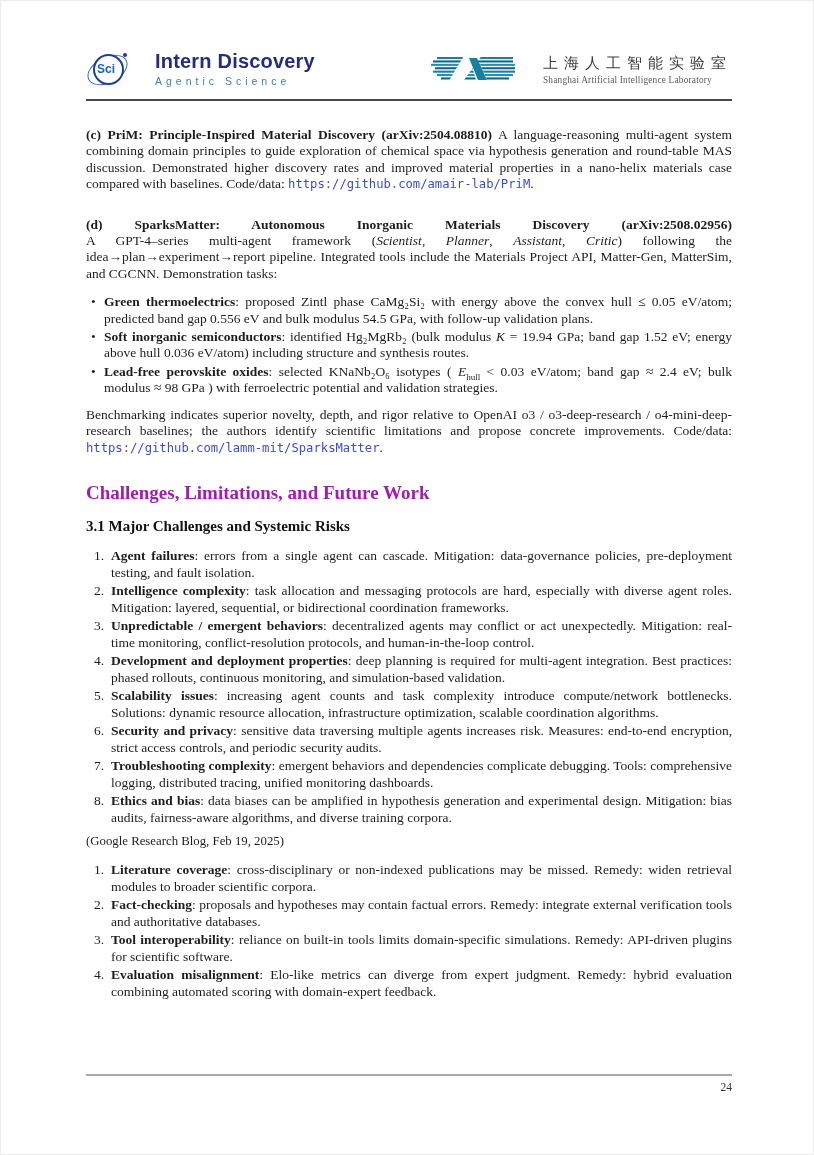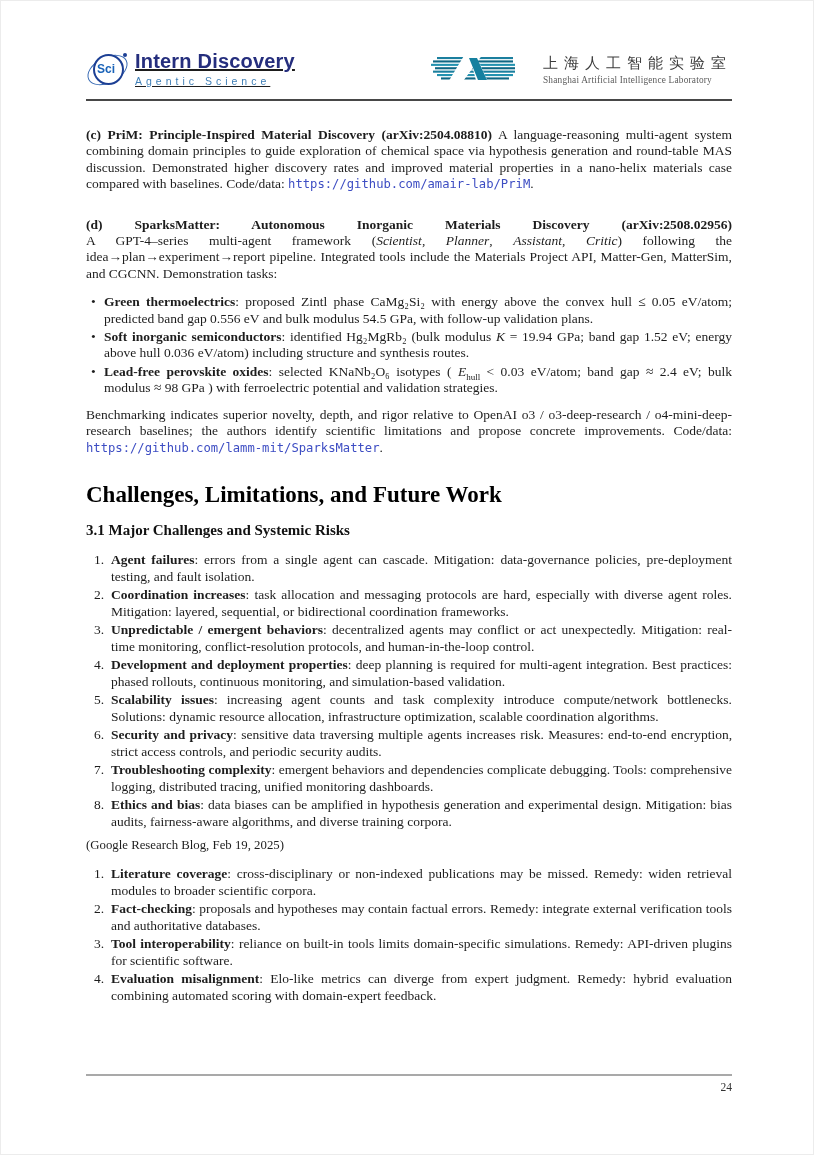--- a/index.html
+++ b/index.html
@@ -6,21 +6,21 @@
   .page {
     position:relative; width:814px; height:1155px; margin:0 auto;
     background:#ffffff; box-sizing:border-box;
     padding:46px 81px 0 85px;
     font-family:"Liberation Serif", serif;
     color:#1d1d1d;
     border:1px solid #ececec;
   }
   
   .header { display:flex; justify-content:space-between; align-items:center; height:44px; }
-  .brand { display:flex; align-items:center; gap:5px;text-decoration:underline; }
+  .brand { display:flex; align-items:center; gap:25px; }
   .sci-badge { position:relative; width:44px; height:42px; }
   .sci-circle { position:absolute; left:7px; top:6px; width:27px; height:27px; border-radius:50%; border:2px solid #1c3f94; background:#fff; }
   .sci-orbit { position:absolute; left:0px; top:9px; width:41px; height:24px; border:1.6px solid #3a6cb5; border-radius:50%; transform:rotate(-27deg); }
   .sci-dot { position:absolute; right:3px; top:5px; width:4px; height:4px; border-radius:50%; background:#1c3f94; }
   .sci-text { position:absolute; left:11px; top:14px; font-family:"Liberation Sans", sans-serif; font-weight:bold; font-size:12px; color:#1a63b8; }
   .brand-title { font-family:"Liberation Sans", sans-serif; font-weight:bold; font-size:20px; color:#252e7d; line-height:1.05; letter-spacing:0.2px; }
   .brand-sub { font-family:"Liberation Sans", sans-serif; font-size:10.5px; color:#3e7eb6; letter-spacing:4px; margin-top:3px; }
   .lab { display:flex; align-items:center; gap:24px; }
   .lab-cn { font-size:15px; color:#3c3c3c; letter-spacing:6px; white-space:nowrap; }
   .lab-en { font-size:9.3px; color:#5a5a5a; margin-top:2px; letter-spacing:0.2px; }
@@ -35,21 +35,21 @@
   .it { font-style:italic; }
   sub { font-size:9px; line-height:0; }
   
   ul.bullets { list-style:none; margin:12px 0 0 0; padding:0 0 0 18px; }
   ul.bullets li { position:relative; font-size:13.5px; line-height:16.4px; text-align:justify; margin-bottom:2px; }
   ul.bullets li::before { content:"•"; position:absolute; left:-13px; top:0; }
   ol.numbered { list-style:none; counter-reset:item; margin:12px 0 0 0; padding:0 0 0 25px; }
   ol.numbered li { counter-increment:item; position:relative; font-size:13.5px; line-height:17px; text-align:justify; margin-bottom:1px; }
   ol.numbered li::before { content:counter(item) "."; position:absolute; left:-25px; width:18px; text-align:right; }
   
-  h1.sec { font-size:23px; font-weight:bold; margin:26px 0 0 0; color:#000000; }
+  h1.sec { font-size:19px; font-weight:bold; margin:26px 0 0 0; color:#a21caf; }
   h2.subsec { font-size:15px; font-weight:bold; margin:14px 0 0 0; color:#111; }
   .source-note { font-size:12.8px; margin-top:8px; }
   
   .footer { position:absolute; left:85px; right:81px; top:1073px; }
   .footer-rule { border:none; border-top:2px solid #a9a9a9; margin:0; }
   .page-number { text-align:right; font-size:11.5px; color:#333; margin-top:5px; }
 </style>
 </head>
 <body>
 
@@ -102,21 +102,21 @@
   </ul>
 
   <p class="para" style="margin-top:10px"><span>Benchmarking indicates superior novelty, depth, and rigor relative to OpenAI o3 / o3-deep-research / o4-mini-deep-research baselines; the authors identify scientific limitations and propose concrete improvements. Code/data: </span><a class="mono-link">https://github.com/lamm-mit/SparksMatter</a><span>.</span></p>
 
   <h1 class="sec">Challenges, Limitations, and Future Work</h1>
 
   <h2 class="subsec">3.1 Major Challenges and Systemic Risks</h2>
 
   <ol class="numbered">
     <li><b>Agent failures</b><span>: errors from a single agent can cascade. Mitigation: data-governance policies, pre-deployment testing, and fault isolation.</span></li>
-    <li><b>Coordination increases</b><span>: task allocation and messaging protocols are hard, especially with diverse agent roles. Mitigation: layered, sequential, or bidirectional coordination frameworks.</span></li>
+    <li><b>Intelligence complexity</b><span>: task allocation and messaging protocols are hard, especially with diverse agent roles. Mitigation: layered, sequential, or bidirectional coordination frameworks.</span></li>
     <li><b>Unpredictable / emergent behaviors</b><span>: decentralized agents may conflict or act unexpectedly. Mitigation: real-time monitoring, conflict-resolution protocols, and human-in-the-loop control.</span></li>
     <li><b>Development and deployment properties</b><span>: deep planning is required for multi-agent integration. Best practices: phased rollouts, continuous monitoring, and simulation-based validation.</span></li>
     <li><b>Scalability issues</b><span>: increasing agent counts and task complexity introduce compute/network bottlenecks. Solutions: dynamic resource allocation, infrastructure optimization, scalable coordination algorithms.</span></li>
     <li><b>Security and privacy</b><span>: sensitive data traversing multiple agents increases risk. Measures: end-to-end encryption, strict access controls, and periodic security audits.</span></li>
     <li><b>Troubleshooting complexity</b><span>: emergent behaviors and dependencies complicate debugging. Tools: comprehensive logging, distributed tracing, unified monitoring dashboards.</span></li>
     <li><b>Ethics and bias</b><span>: data biases can be amplified in hypothesis generation and experimental design. Mitigation: bias audits, fairness-aware algorithms, and diverse training corpora.</span></li>
   </ol>
 
   <div class="source-note">(Google Research Blog, Feb 19, 2025)</div>
 

